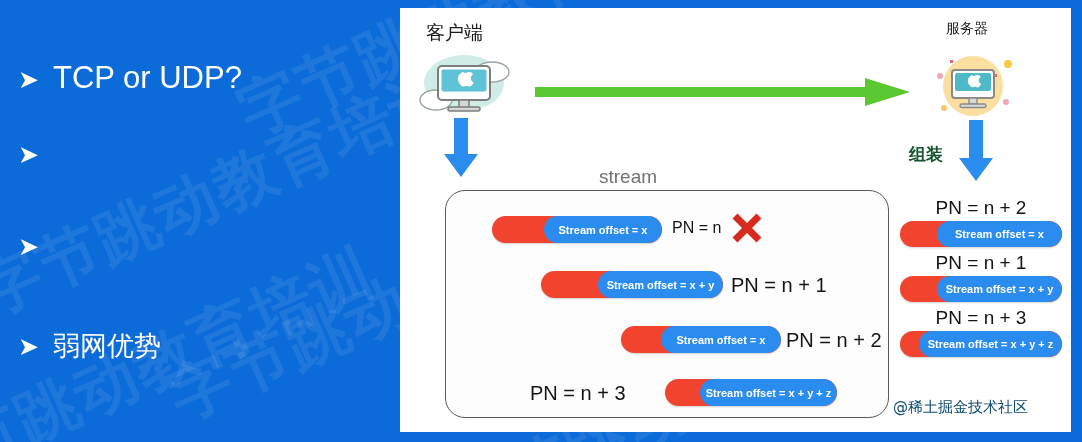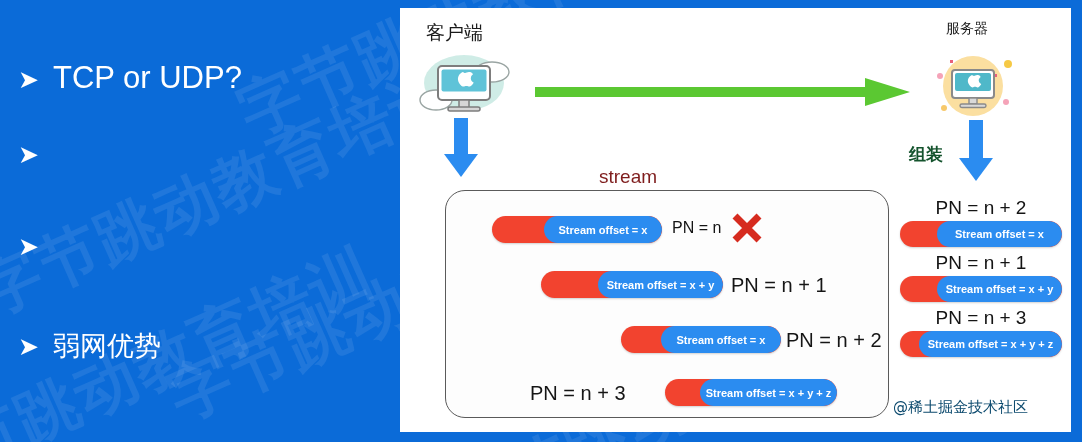--- a/index.html
+++ b/index.html
@@ -82,21 +82,21 @@
     color:#1a1a1a;
     white-space:nowrap;
   }
   .lbl-client{left:26px;top:12px;font-size:19px;}
   .lbl-server{left:546px;top:12px;font-size:14px;}
   .lbl-assemble{
     left:509px;top:135px;font-size:17px;color:#14532d;font-weight:bold;
   }
   .lbl-stream{
     left:199px;top:158px;font-size:19px;
-    font-family:"Liberation Sans",sans-serif;color:#7f1d1d;
+    font-family:"Liberation Sans",sans-serif;color:#737373;
   }
 
   
   .client-icon{position:absolute;left:16px;top:42px;width:96px;height:70px;}
   .server-icon{position:absolute;left:528px;top:40px;width:90px;height:76px;}
 
   
   .green-arrow{position:absolute;left:135px;top:62px;width:375px;height:44px;}
   .dn-arrow-a{position:absolute;left:40px;top:110px;width:42px;height:60px;}
   .dn-arrow-b{position:absolute;left:555px;top:112px;width:42px;height:62px;}

